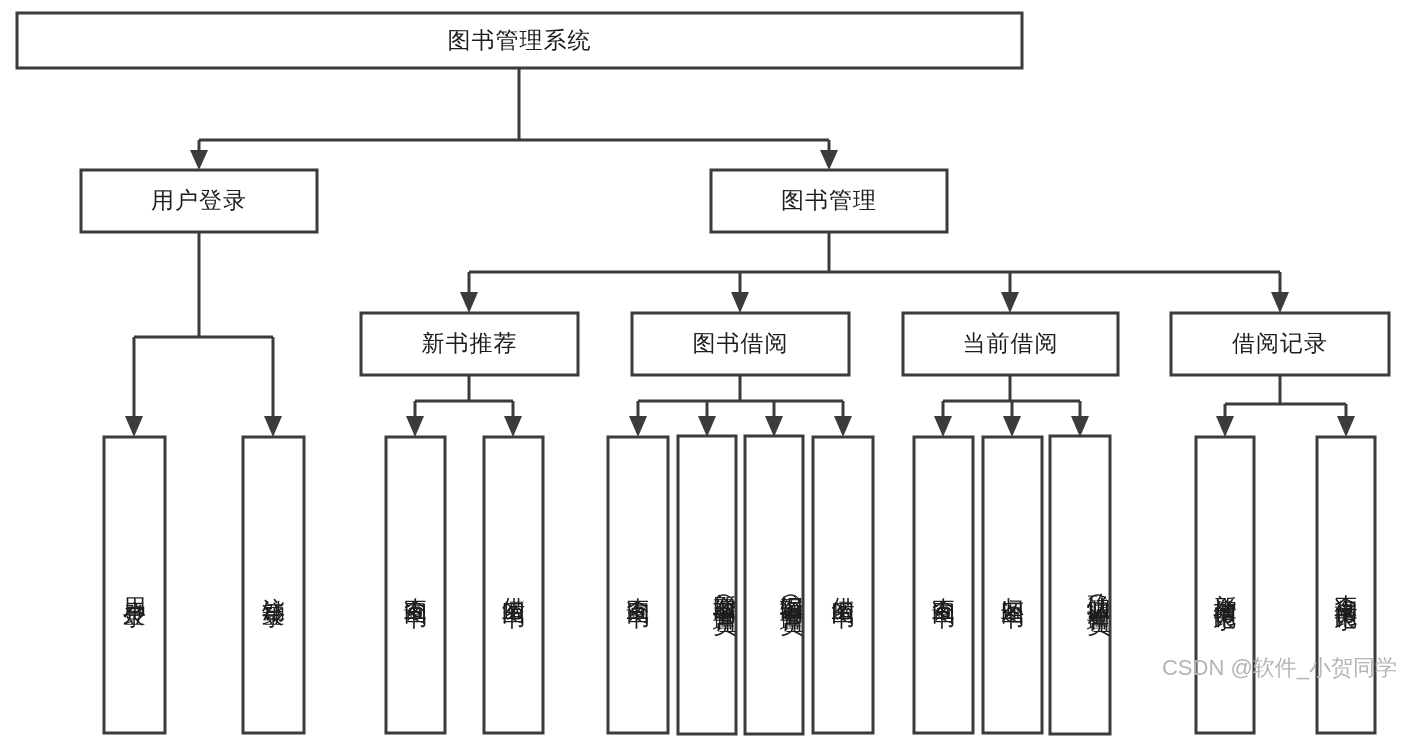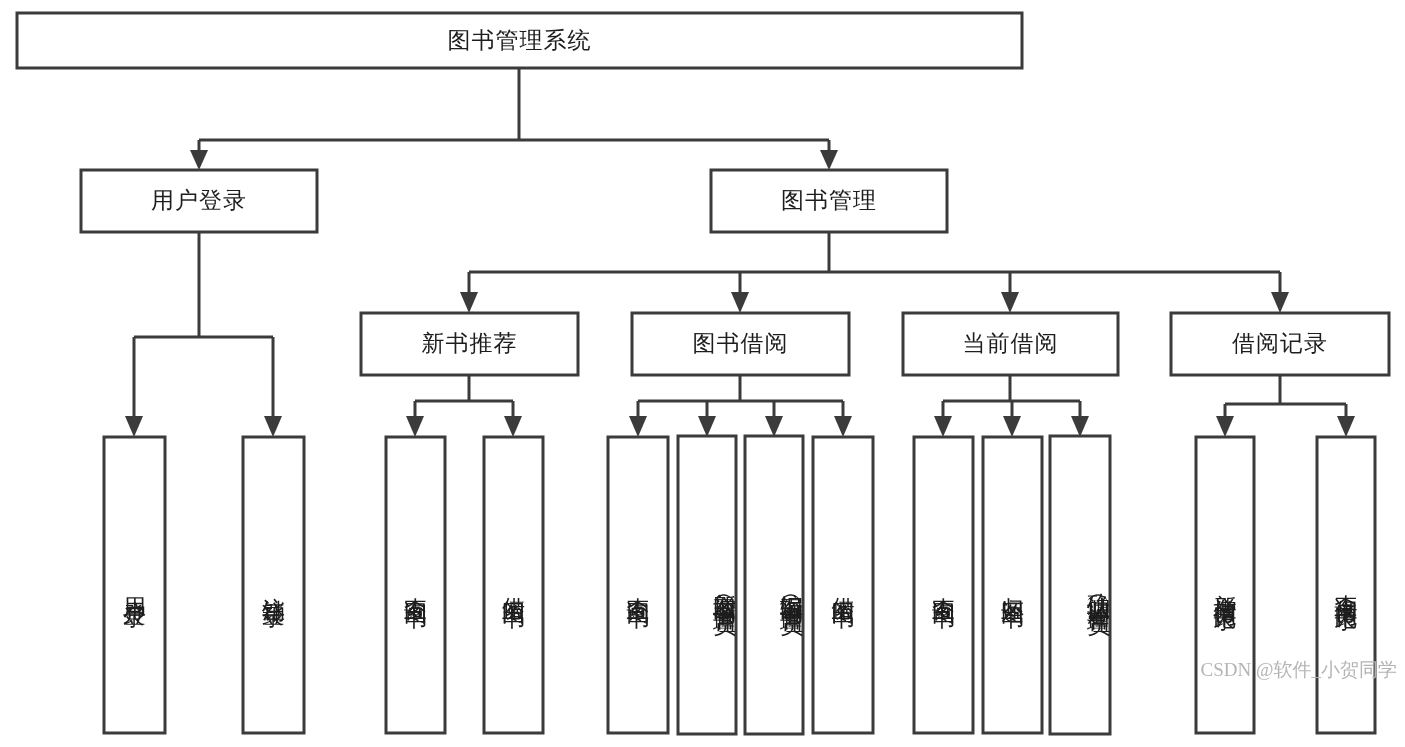--- a/index.html
+++ b/index.html
@@ -59,22 +59,22 @@
     letter-spacing: 3px;
     line-height: 1;
     white-space: nowrap;
     text-align: center;
     pointer-events: none;
   }
   .watermark {
     position: absolute;
     right: 8px;
     bottom: 4px;
-    font-family: Liberation Serif, serif;
-    font-size: 19px;
+    font-family: Liberation Sans, sans-serif;
+    font-size: 22px;
     color: #b4b4b4;
     white-space: nowrap;
     pointer-events: none;
   }
 </style>
 </head>
 <body>
 
 <div id="diagram-root">
 

